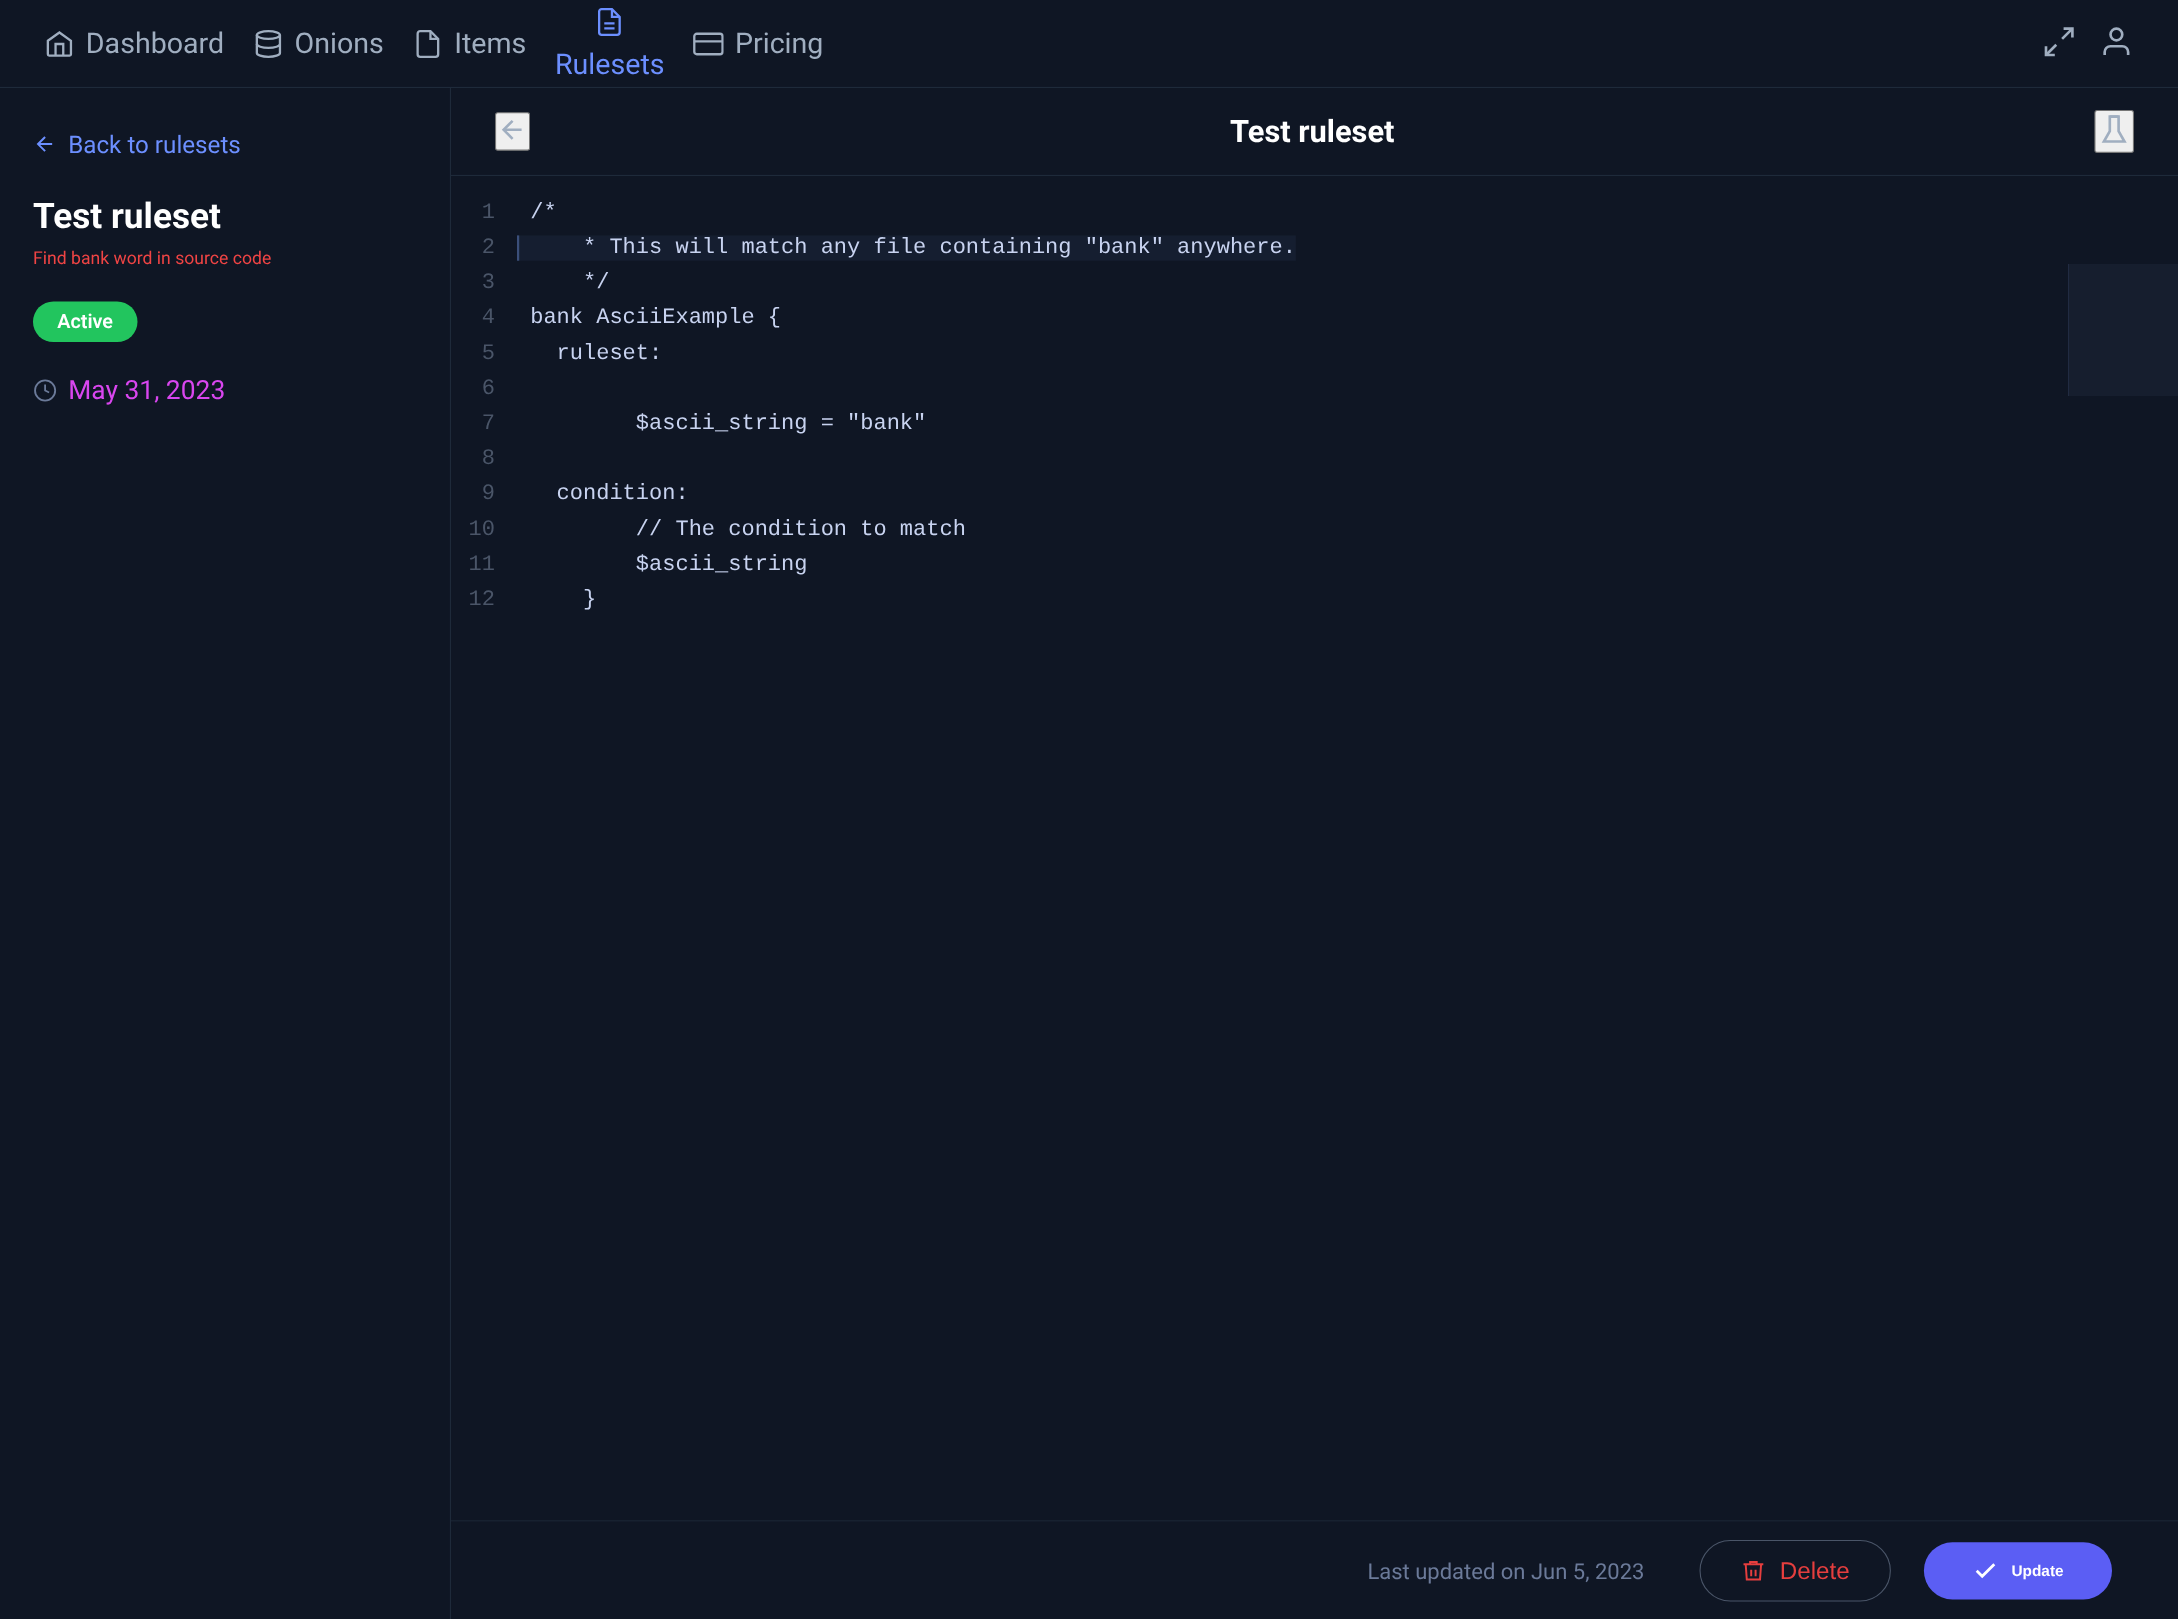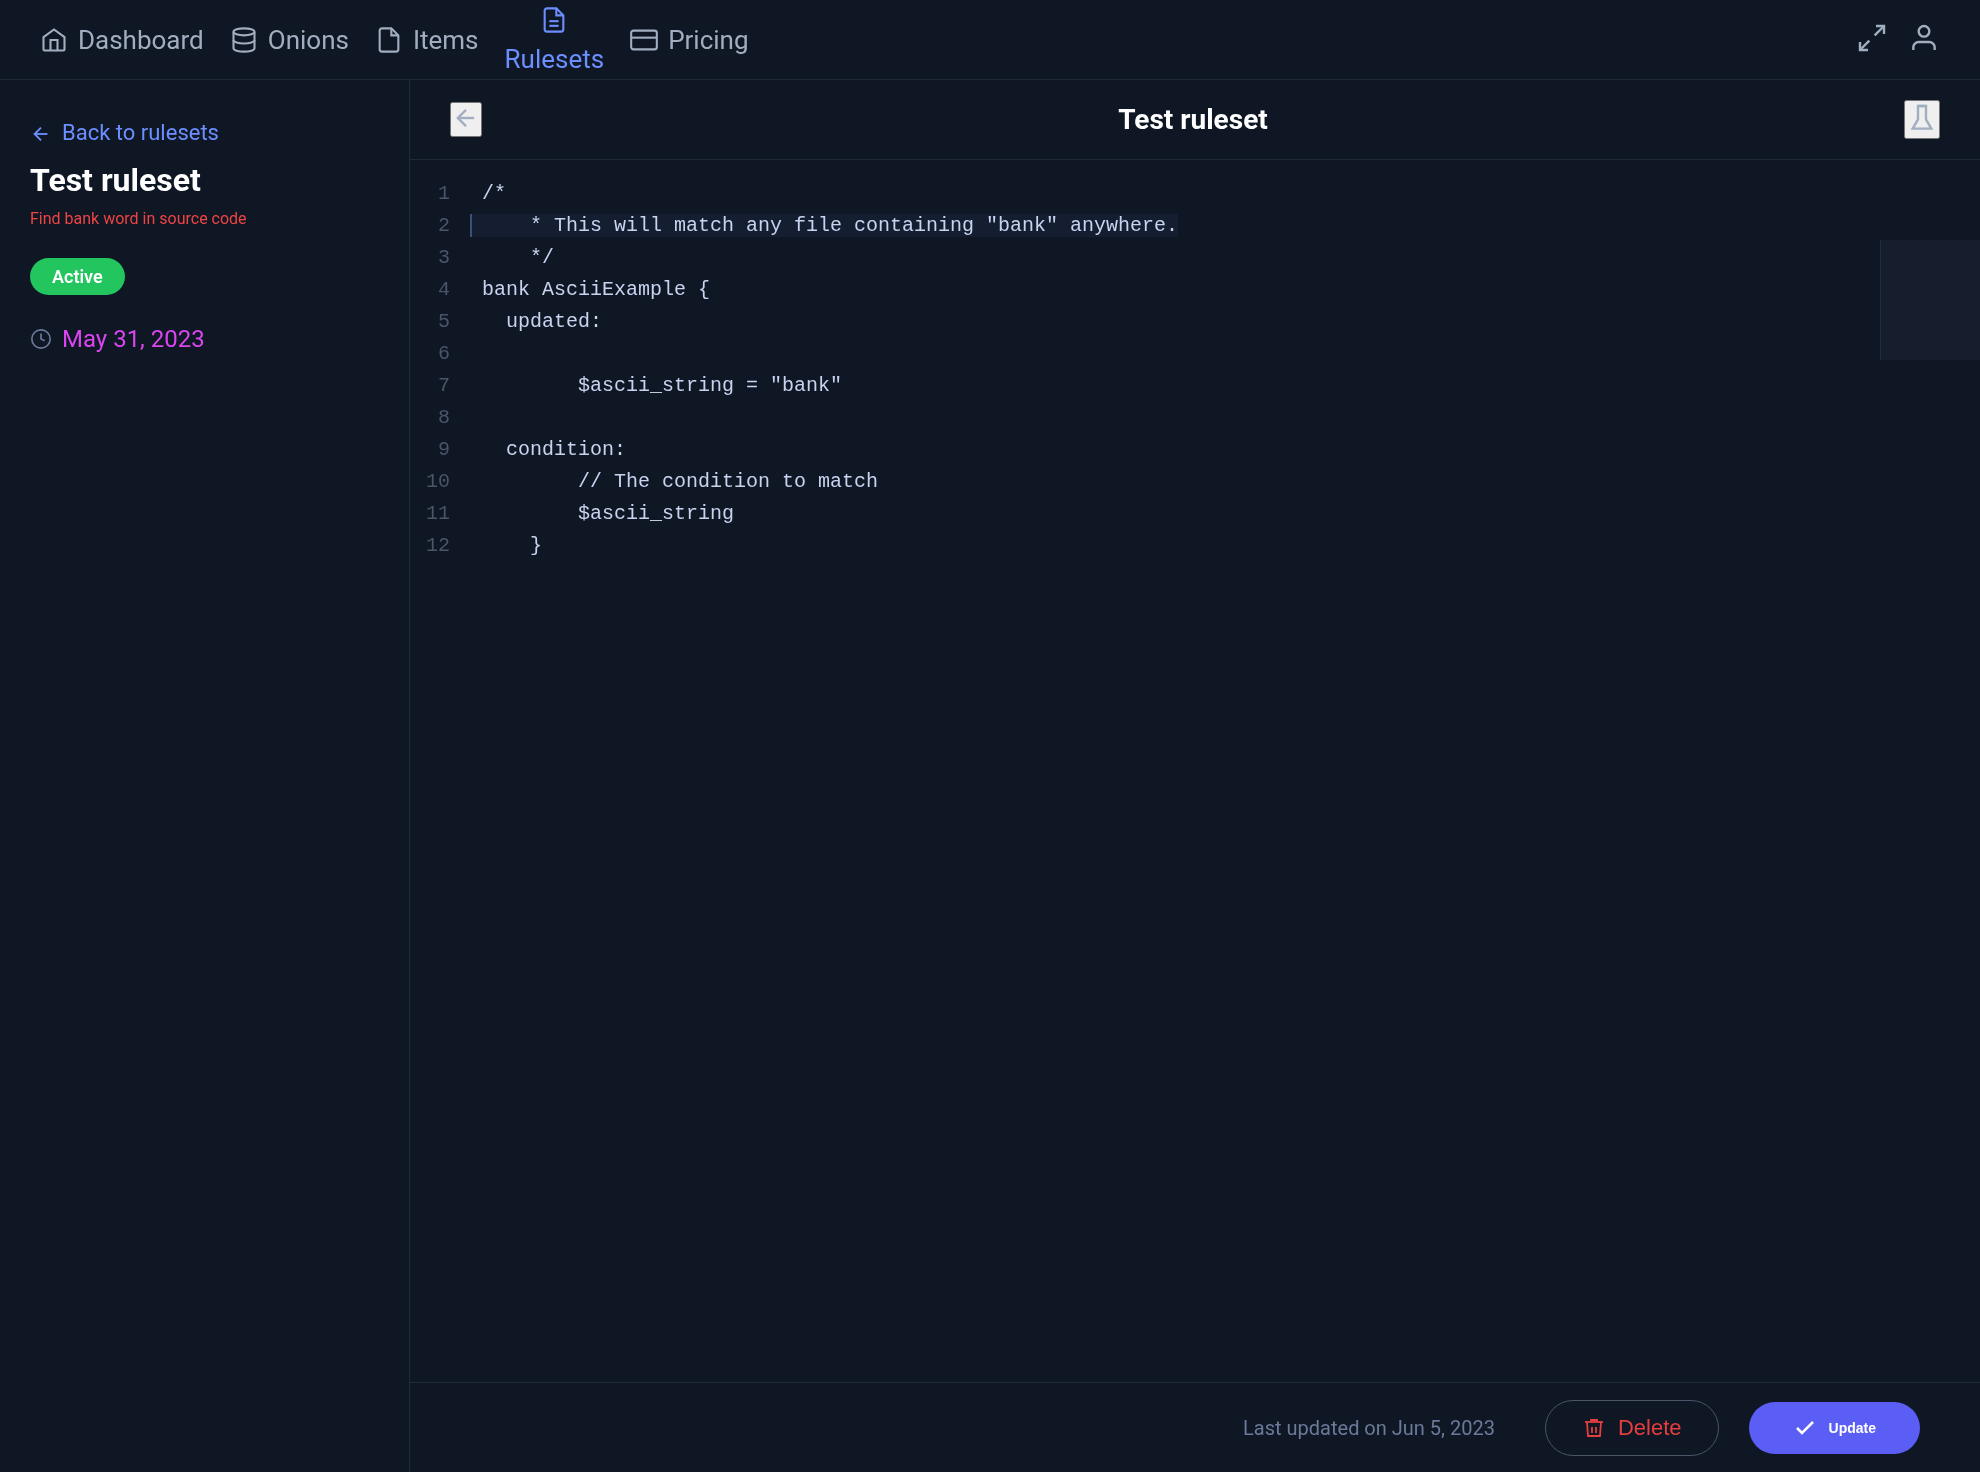--- a/index.html
+++ b/index.html
@@ -70,26 +70,26 @@
     
     .sidebar {
       width: 410px;
       background-color: #0f1624;
       border-right: 1px solid #1e2a3a;
       padding: 40px 30px;
       flex-shrink: 0;
     }
     .back-link {
       display: flex;
-      align-items: flex-end;
+      align-items: flex-start;
       gap: 10px;
       color: #6c8fff;
       font-size: 22px;
       cursor: pointer;
-      margin-bottom: 16px;
+      margin-bottom: 32px;
     }
     .back-link svg {
       width: 22px;
       height: 22px;
       stroke: #6c8fff;
       fill: none;
       stroke-width: 2;
     }
     .ruleset-title {
       font-size: 32px;
@@ -397,21 +397,21 @@
           <div class="code-line">
             <span class="line-number">3</span>
             <span class="line-content">    */</span>
           </div>
           <div class="code-line">
             <span class="line-number">4</span>
             <span class="line-content">bank AsciiExample {</span>
           </div>
           <div class="code-line">
             <span class="line-number">5</span>
-            <span class="line-content">  updated:</span>
+            <span class="line-content">  ruleset:</span>
           </div>
           <div class="code-line">
             <span class="line-number">6</span>
           </div>
           <div class="code-line">
             <span class="line-number">7</span>
             <span class="line-content">        $ascii_string = "bank"</span>
           </div>
           <div class="code-line">
             <span class="line-number">8</span>

